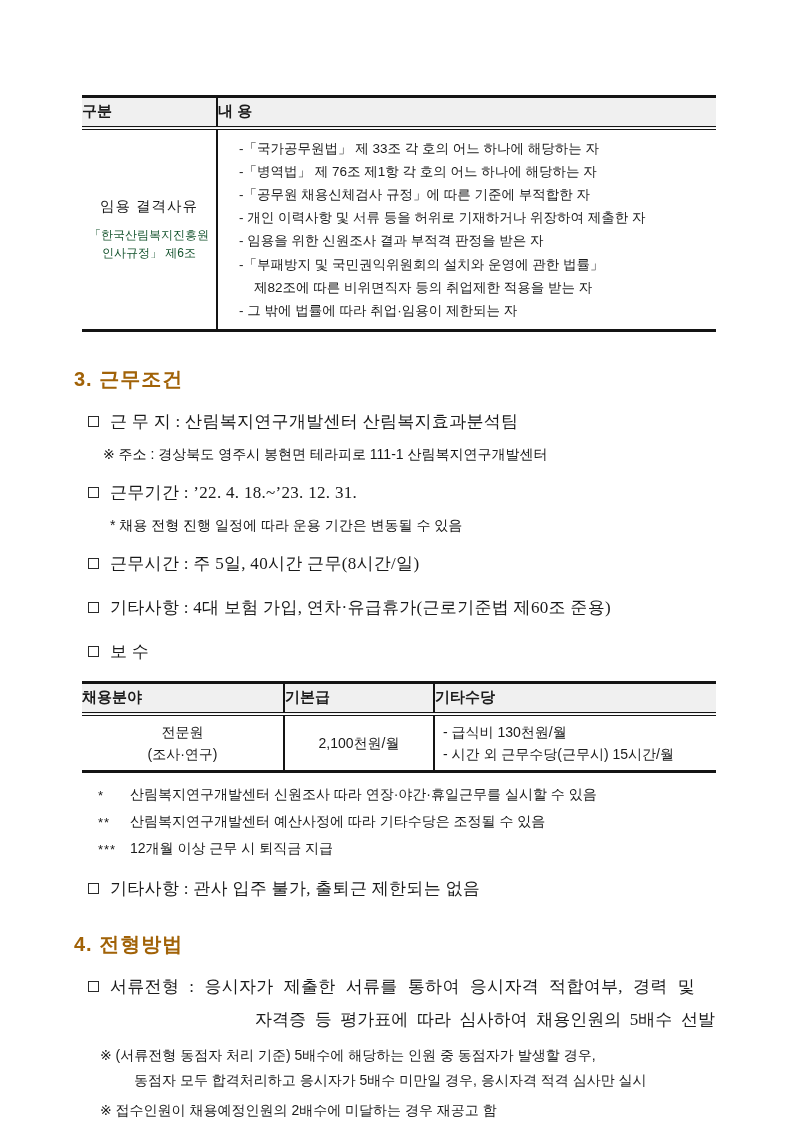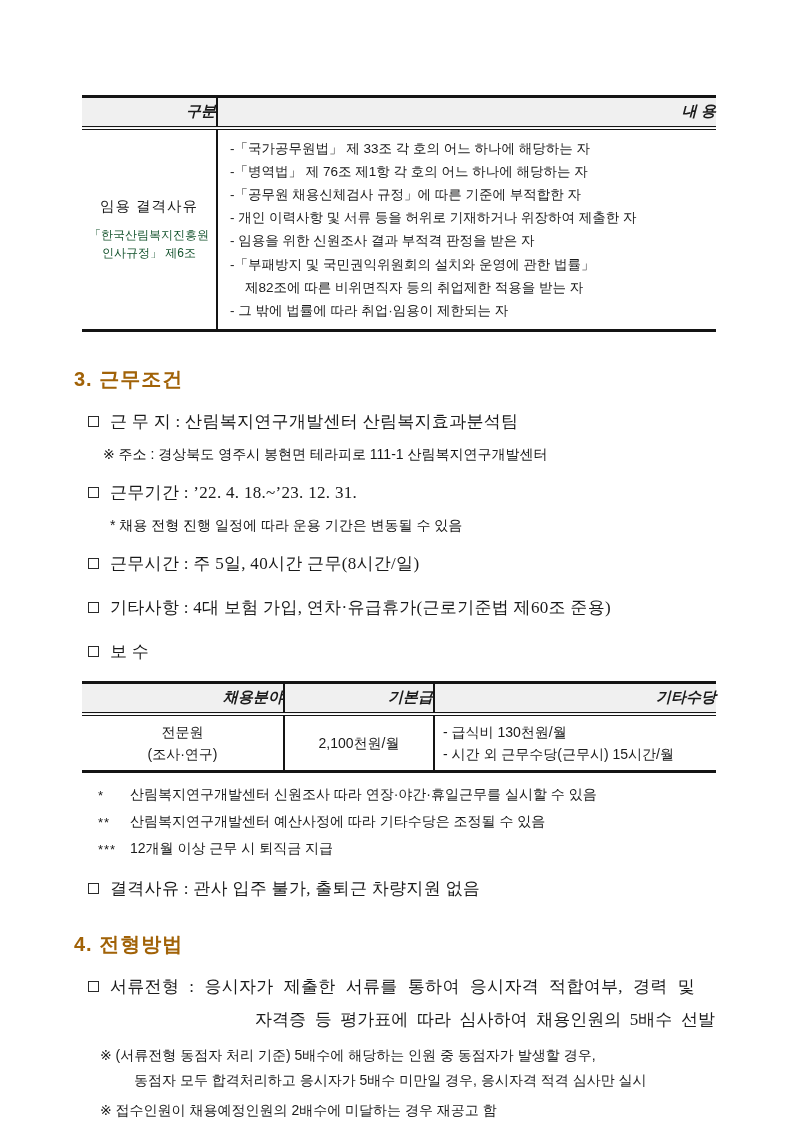--- a/index.html
+++ b/index.html
@@ -12,30 +12,30 @@
   }
 
   
   table.tbl {
     border-collapse:collapse; table-layout:fixed;
     margin-left:82px; width:634px;
     border-top:3px solid #141414; border-bottom:3px solid #141414;
   }
   table.tbl th {
     background:#f0f0f0; border-bottom:4px double #141414;
-    font-weight:bold; font-size:15px; height:31px; text-align:right;font-style:italic;
+    font-weight:bold; font-size:15px; height:31px; text-align:left;
   }
   .vl { border-left:2px solid #141414; }
 
   .tbl1 { margin-top:95px; }
   .tbl1 td { vertical-align:middle; font-size:13.5px; }
   .cat-cell { text-align:center; padding:18px 2px; }
   .cat-title { font-size:14.5px; letter-spacing:1px; margin-bottom:10px; }
   .cat-sub { font-size:12px; line-height:18px; color:#14532d; }
-  .content-cell { padding:7px 6px 7px 12px; }
+  .content-cell { padding:7px 6px 7px 21px; }
   .content-line { line-height:23.2px; }
   .content-line.indent { padding-left:15px; }
 
   .tbl2 { margin-top:17px; }
   .tbl2 td { vertical-align:middle; font-size:14px; }
   .c-center { text-align:center; line-height:22px; padding:5px 2px; }
   .c-left { text-align:left; padding:5px 4px 5px 8px; line-height:22px; }
 
   
   .sec-title {
@@ -177,21 +177,21 @@
     </div>
     <div class="fnote">
       <span class="mk">***</span>
       <span>12개월 이상 근무 시 퇴직금 지급</span>
     </div>
   </div>
 
   <div class="items">
     <div class="item">
       <span class="sq"></span>
-      <span>결격사유 : 관사 입주 불가, 출퇴근 차량지원 없음</span>
+      <span>기타사항 : 관사 입주 불가, 출퇴근 제한되는 없음</span>
     </div>
   </div>
 
   <h2 class="sec-title" style="margin-top:30px">4. 전형방법</h2>
 
   <div class="items">
     <div class="item jline">
       <span class="sq"></span>
       <span class="jtext">서류전형 : 응시자가 제출한 서류를 통하여 응시자격 적합여부, 경력 및</span>
     </div>

